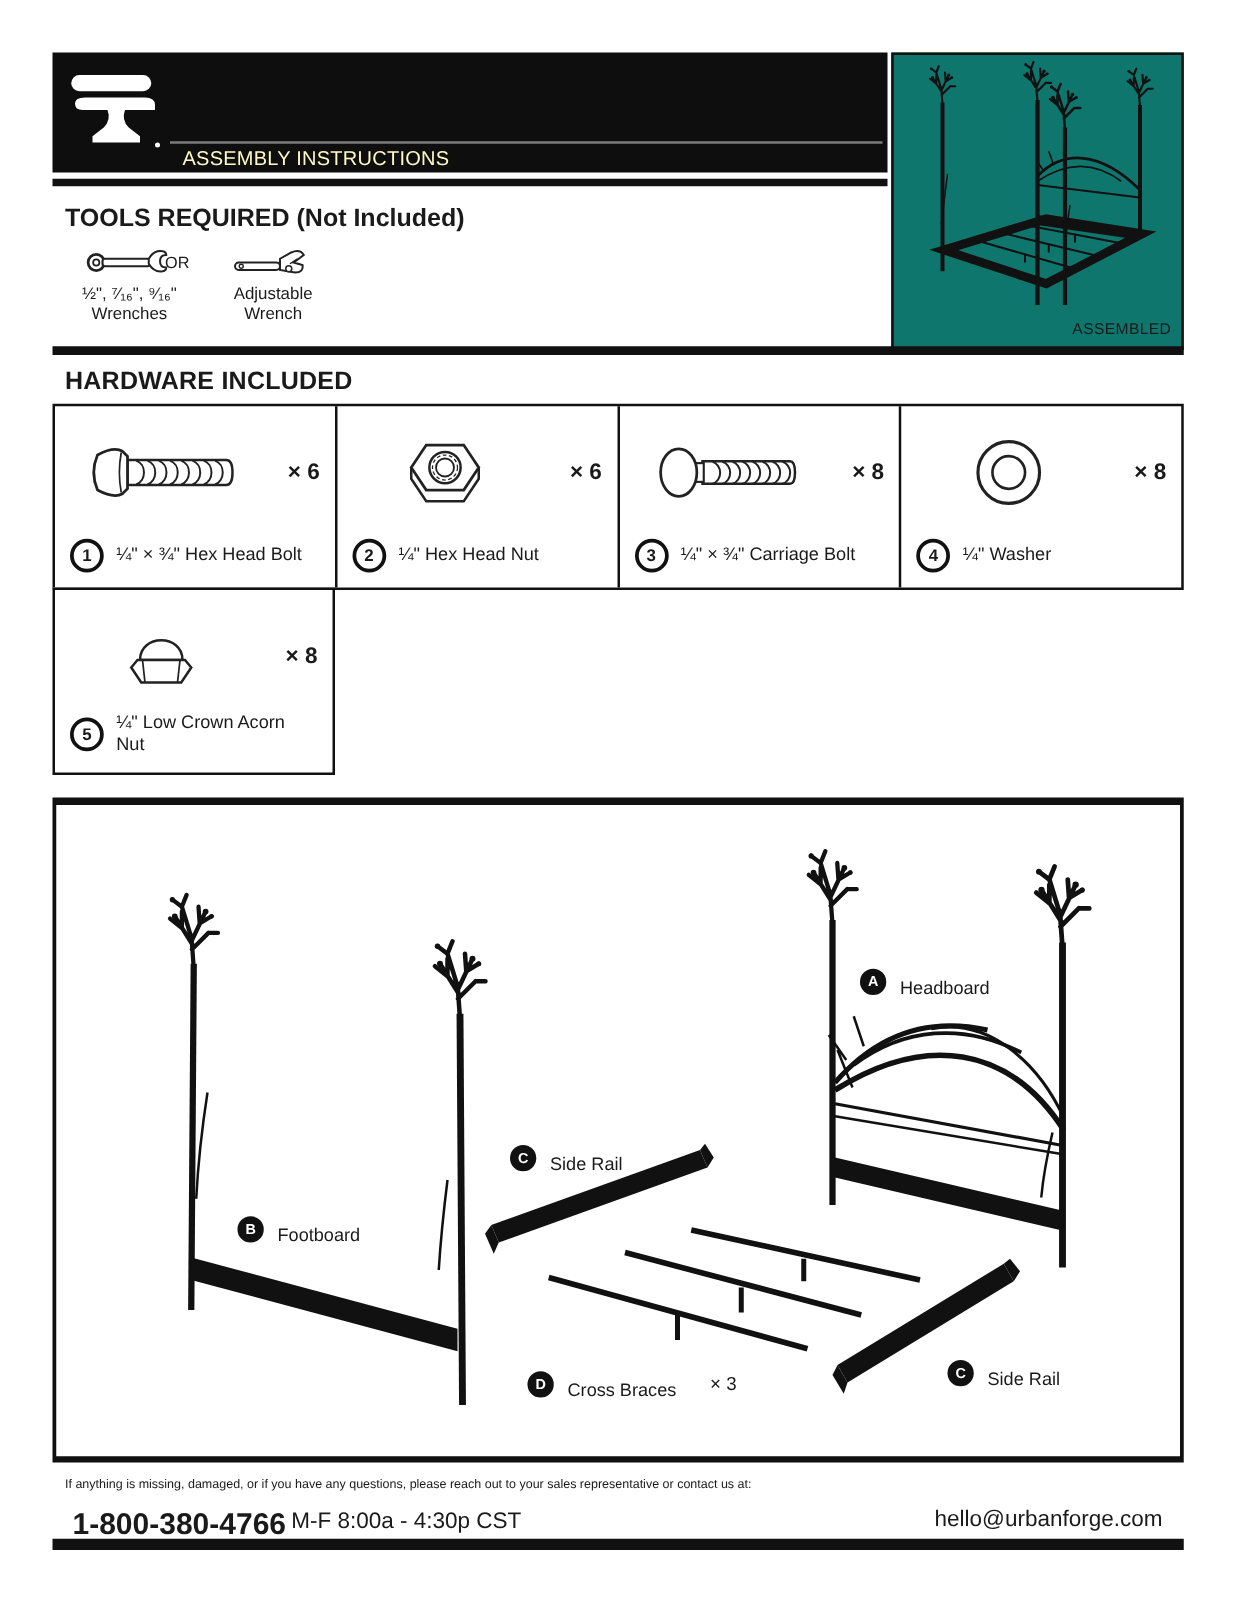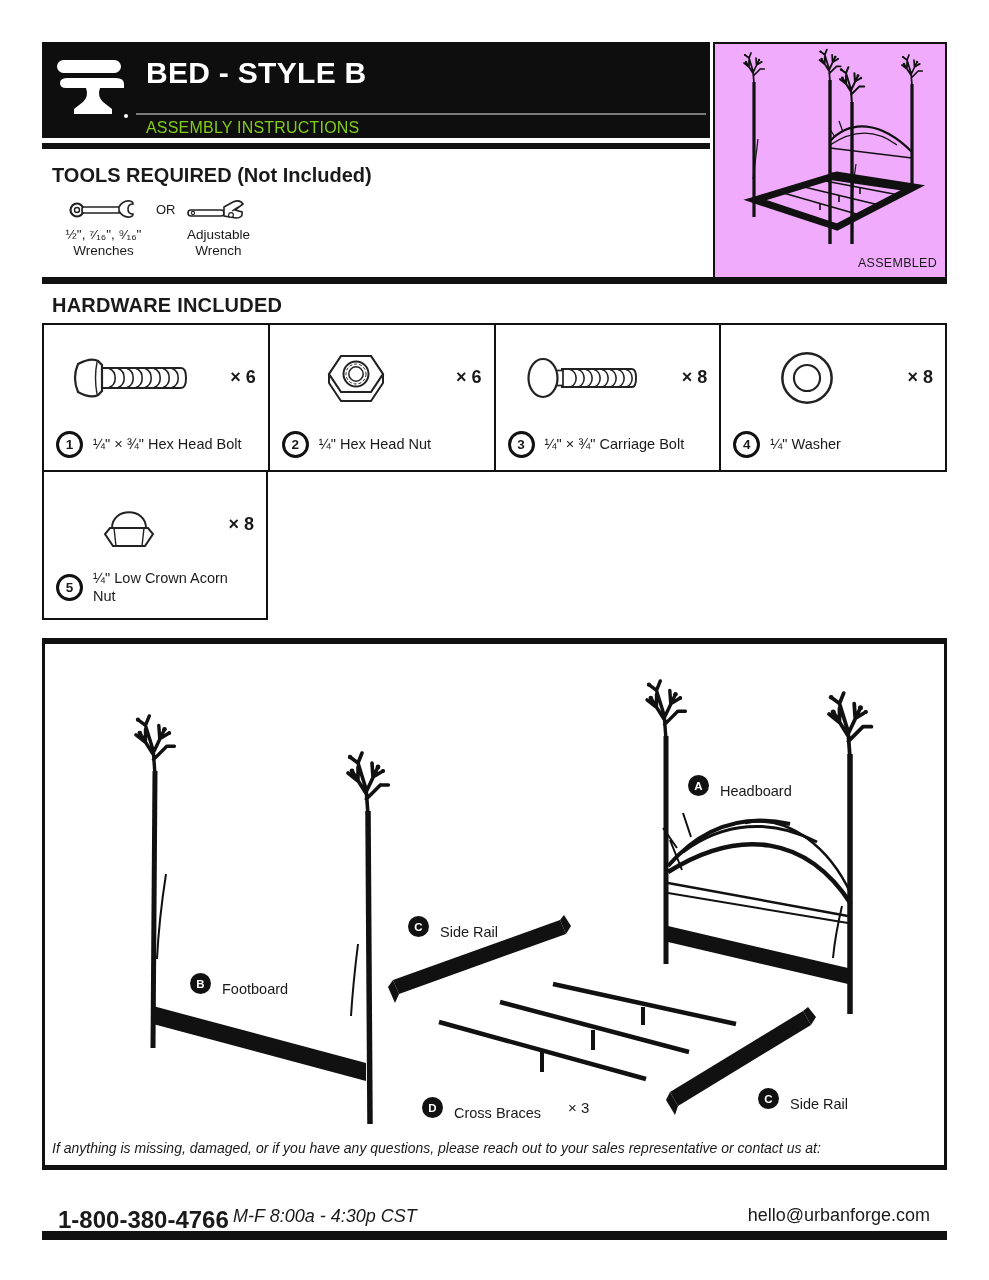--- a/index.html
+++ b/index.html
@@ -6,31 +6,31 @@
   body{width:989px;height:1280px;position:relative;overflow:hidden;
        font-family:"Liberation Sans","DejaVu Sans",sans-serif;color:#1a1a1a;}
   .abs{position:absolute;}
   .nowrap{white-space:nowrap;}
 
   
   #header-bar{left:42px;top:42px;width:668px;height:96px;background:#0e0e0e;}
   #logo{left:12px;top:12px;width:80px;height:74px;}
   #header-title{left:104px;top:14px;font-size:30px;font-weight:bold;color:#fff;letter-spacing:.3px;}
   #header-sep{left:94px;top:71px;right:4px;height:1.5px;background:rgba(255,255,255,.45);}
-  #header-subtitle{left:104px;top:77px;font-size:16px;color:#84cc16;letter-spacing:.2px;}
+  #header-subtitle{left:104px;top:77px;font-size:16px;color:#fef9c3;letter-spacing:.2px;}
   #header-underline{left:42px;top:143px;width:668px;height:6px;background:#111;}
 
   
-  #assembled-box{left:713px;top:42px;width:234px;height:238px;border:2.5px solid #111;box-sizing:border-box;background:#f0abfc;}
+  #assembled-box{left:713px;top:42px;width:234px;height:238px;border:2.5px solid #111;box-sizing:border-box;background:#0f766e;}
   #assembled-label{right:8px;bottom:8px;font-size:12.5px;letter-spacing:.3px;}
 
   
   #tools-heading{left:52px;top:164px;font-size:20px;font-weight:bold;}
   #tool-wrench{left:68px;top:198px;}
-  #tools-or{left:156px;top:202px;font-size:13px;}
+  #tools-or{left:132px;top:202px;font-size:13px;}
   #tool-adj{left:186px;top:198px;}
   .tool-caption{top:227px;font-size:13.5px;line-height:1.18;text-align:center;}
   #cap-wrenches{left:56px;width:95px;}
   #cap-adj{left:176px;width:85px;}
 
   #divider1{left:42px;top:277px;width:905px;height:6.5px;background:#111;}
 
   
   #hw-heading{left:52px;top:294px;font-size:20px;font-weight:bold;letter-spacing:.2px;}
   #hw-row1{left:42px;top:323px;width:905px;height:149px;display:flex;border:2.5px solid #111;box-sizing:border-box;background:#fff;}
@@ -52,36 +52,35 @@
              font-size:11.5px;font-weight:bold;}
   .part-name{font-size:14.5px;margin-top:11px;}
   .part-qty{font-size:15px;margin-left:16px;}
   #label-a{left:643px;top:128px;}
   #label-b{left:145px;top:326px;}
   #label-c1{left:363px;top:269px;}
   #label-d{left:377px;top:450px;}
   #label-c2{left:713px;top:441px;}
 
   
-  #footer-msg{left:52px;top:1140px;font-size:14px;font-style:italic;}
+  #footer-msg{left:52px;top:1182px;font-size:10px;}
   #footer-phone{left:58px;top:1206px;font-size:24px;font-weight:bold;}
-  #footer-hours{left:233px;top:1206px;font-size:18px;font-style:italic;}
+  #footer-hours{left:233px;top:1206px;font-size:18px;}
   #footer-email{right:59px;top:1205px;font-size:18px;font-weight:normal;}
   #footer-bar{left:42px;top:1231px;width:905px;height:9px;background:#111;}
 </style>
 </head>
 <body>
 
 <div class="abs" id="header-bar">
   <svg class="abs" id="logo" viewBox="0 0 80 74">
     <rect x="3" y="6" width="64" height="13" rx="6.5" fill="#fff"></rect>
     <path d="M14,24 H62 Q70,24 70,30 L70,34 H46 Q43,42 49,48 L58,55 L58,60 H20 L20,55 L29,48 Q35,42 32,34 H12 Q6,34 6,29 Q6,24 14,24 Z" fill="#fff"></path>
     <circle cx="72" cy="62" r="2" fill="#fff"></circle>
   </svg>
-  <div class="abs nowrap" id="header-title">BED - STYLE B</div>
   <div class="abs" id="header-sep"></div>
   <div class="abs nowrap" id="header-subtitle">ASSEMBLY INSTRUCTIONS</div>
 </div>
 <div class="abs" id="header-underline"></div>
 
 <div class="abs" id="assembled-box">
   <svg width="229" height="233" viewBox="0 0 229 233">
     <defs>
       <g id="twigA" stroke="#111" stroke-width="1.7" fill="none" stroke-linecap="round">
         <path d="M0,2 L-1,-12 M-0.5,-8 L-8,-20 M-5,-15 l-5,-4 M-5,-15 l0,-7 M-0.7,-10 L5,-22 M2.5,-17 l5,-3 M2.5,-17 l-0.5,-7 M-0.8,-6 l7,-7 M6.2,-13 l4,0 M-1,-11 l-4,-13 M-5,-24 l-4,-3 M-5,-24 l2,-5"></path>

